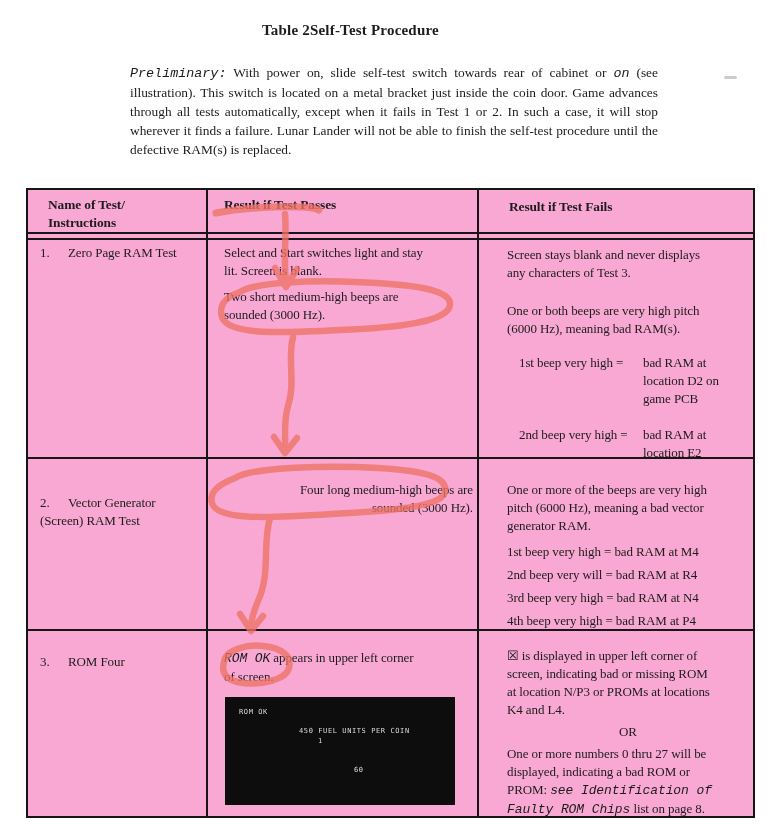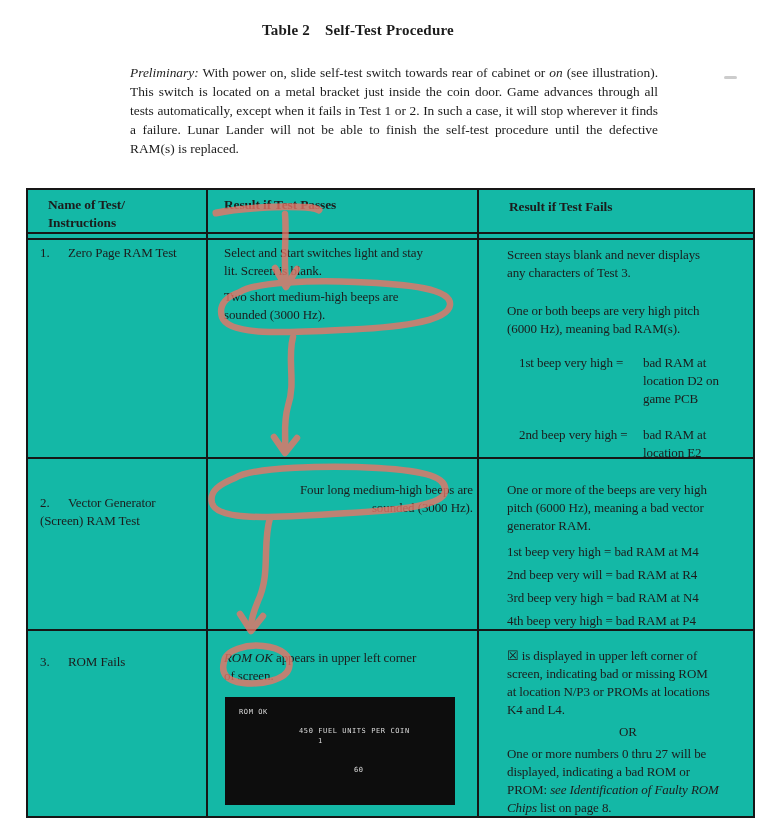--- a/index.html
+++ b/index.html
@@ -1,32 +1,32 @@
 <!DOCTYPE html>
 <html><head>
 <meta charset="utf-8">
 <style>
   html,body{margin:0;padding:0;background:#ffffff;}
   .page{position:relative;width:780px;height:836px;background:#ffffff;
         font-family:"Liberation Serif","DejaVu Serif",serif;color:#1c1c1c;overflow:hidden;}
 
   
-  .title{position:absolute;left:262px;top:22px;display:flex;gap:15px;
+  .title{position:absolute;left:262px;top:22px;display:flex;
          font-weight:700;font-size:15px;letter-spacing:.2px;}
 
   
   .prelim{position:absolute;left:130px;top:63px;width:528px;margin:0;
           font-size:13.4px;line-height:19px;text-align:justify;}
-  .it{font-style:italic;}
+  .it{font-style:italic;font-family:Liberation Mono, monospace;}
 
   
   .tbl{position:absolute;left:26px;top:188px;width:729px;height:630px;
        border:2px solid #161616;box-sizing:border-box;display:grid;
        grid-template-columns:180px 271px 274px;
-       grid-template-rows:44px 225px 172px 185px;background:#14b8a6;}
+       grid-template-rows:44px 225px 172px 185px;background:#f9a8d4;}
   .cell{border-right:2px solid #161616;border-bottom:2px solid #161616;
         box-sizing:border-box;font-size:13px;line-height:18px;letter-spacing:-0.1px;}
   .lastcol{border-right:none;}
   .lastrow{border-bottom:none;}
   .hd{font-weight:700;font-size:13.4px;white-space:pre-line;}
   .hd.h1{padding:6px 0 0 20px;}
   .hd.h2{padding:6px 0 0 16px;}
   .hd.h3{padding:8px 0 0 30px;}
   .dline{position:absolute;left:0;right:0;top:48px;height:2px;background:#161616;}
 
@@ -124,21 +124,21 @@
       <p class="p">One or more of the beeps are very high
 pitch (6000 Hz), meaning a bad vector
 generator RAM.</p>
       <div class="bl first">1st beep very high = bad RAM at M4</div>
       <div class="bl">2nd beep very will = bad RAM at R4</div>
       <div class="bl">3rd beep very high = bad RAM at N4</div>
       <div class="bl">4th beep very high = bad RAM at P4</div>
     </div>
 
     <div class="cell c1b r3 lastrow">
-      <span class="num">3.</span><span>ROM Fails</span>
+      <span class="num">3.</span><span>ROM Four</span>
     </div>
     <div class="cell c2b r3 lastrow">
       <p class="p passes3"><span class="it">ROM OK</span><span> appears in upper left corner
 of screen.</span></p>
     </div>
     <div class="cell c3b r3 lastcol lastrow">
       <p class="p">☒ is displayed in upper left corner of
 screen, indicating bad or missing ROM
 at location N/P3 or PROMs at locations
 K4 and L4.</p>

